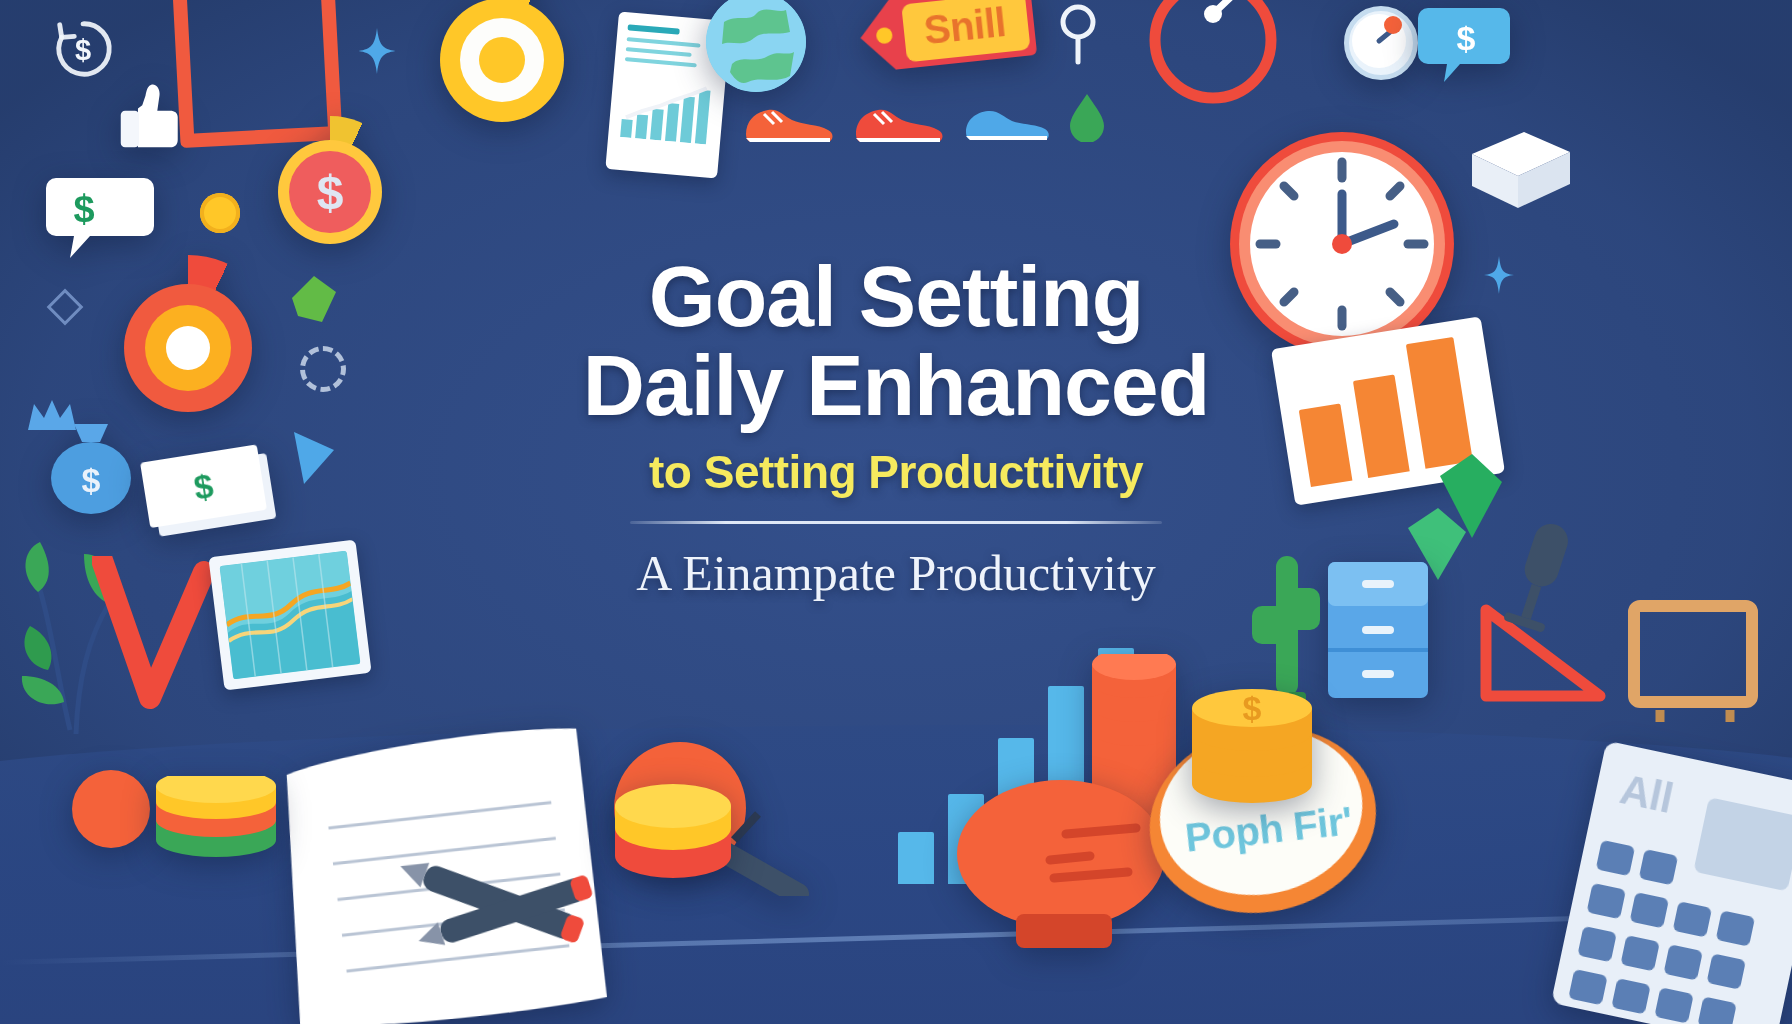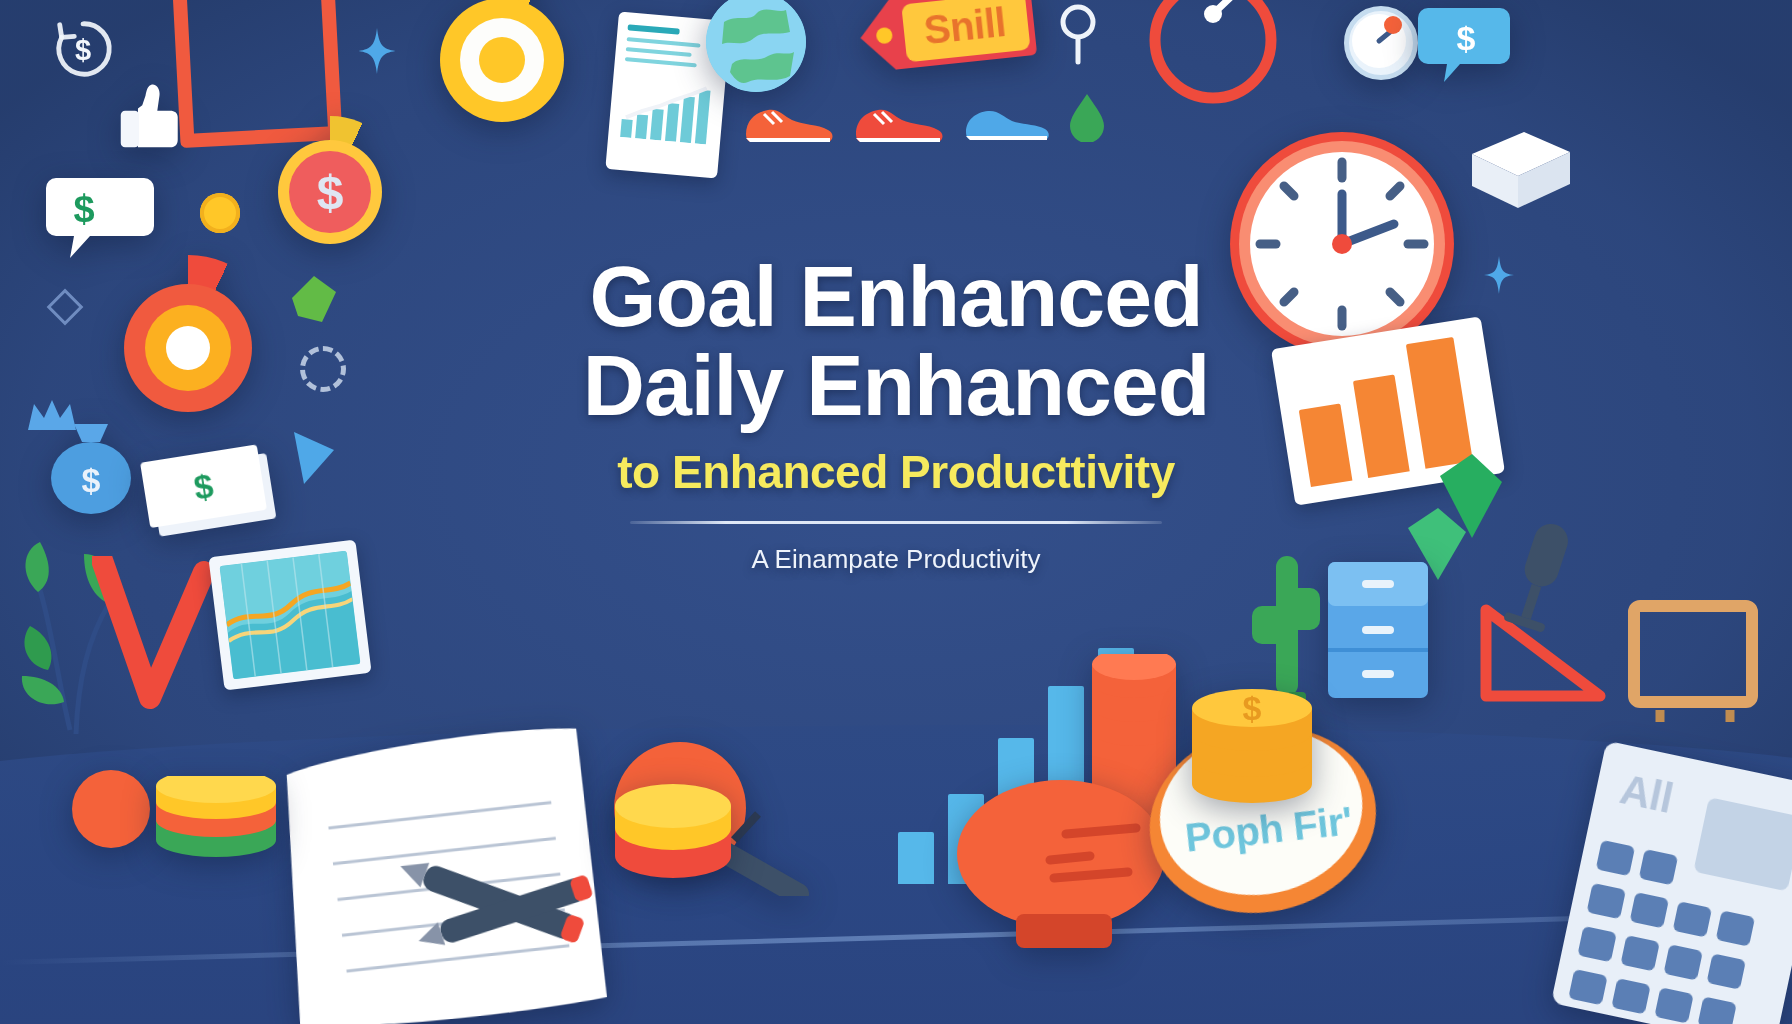--- a/index.html
+++ b/index.html
@@ -65,24 +65,25 @@
   #divider {
     width: 532px;
     height: 3px;
     margin: 22px auto 0 auto;
     background: linear-gradient(90deg, rgba(222,232,248,.15) 0%, rgba(232,240,252,.95) 18%, rgba(232,240,252,.95) 82%, rgba(222,232,248,.15) 100%);
     border-radius: 2px;
   }
   #tagline {
     margin-top: 20px;
     color: #eef3fb;
-    font-size: 26px;
+    font-size: 50px;
     font-weight: normal;
     letter-spacing: 0px;
     text-shadow: 0 3px 9px rgba(16,30,62,.55);
+    font-family: Liberation Serif, serif;
   }
 
   
   .deco { position: absolute; }
 
   
   .gear {
     border-radius: 50%;
     display: flex; align-items: center; justify-content: center;
   }
@@ -573,21 +574,21 @@
         <rect x="66" y="236" width="34" height="30" rx="6"></rect>
         <rect x="110" y="236" width="34" height="30" rx="6"></rect>
         <rect x="154" y="236" width="34" height="30" rx="6"></rect>
       </g>
     </svg>
     <span class="tiny-text" style="position:absolute;left:30px;top:26px;color:#b6c6dc;font-size:42px;">All</span>
   </div>
 
   <div id="text-block">
     <div class="headline">
-      <span class="l1">Goal Enhanced</span>
+      <span class="l1">Goal Setting</span>
       <span class="l2">Daily Enhanced</span>
     </div>
-    <div id="subtitle">to Enhanced Producttivity</div>
+    <div id="subtitle">to Setting Producttivity</div>
     <div id="divider"></div>
     <div id="tagline">A Einampate Productivity</div>
   </div>
 
 </div>
 
 </body></html>

